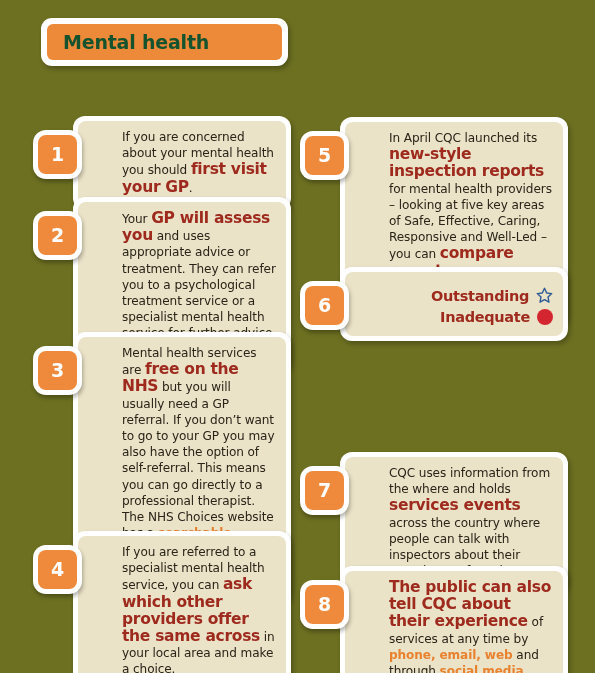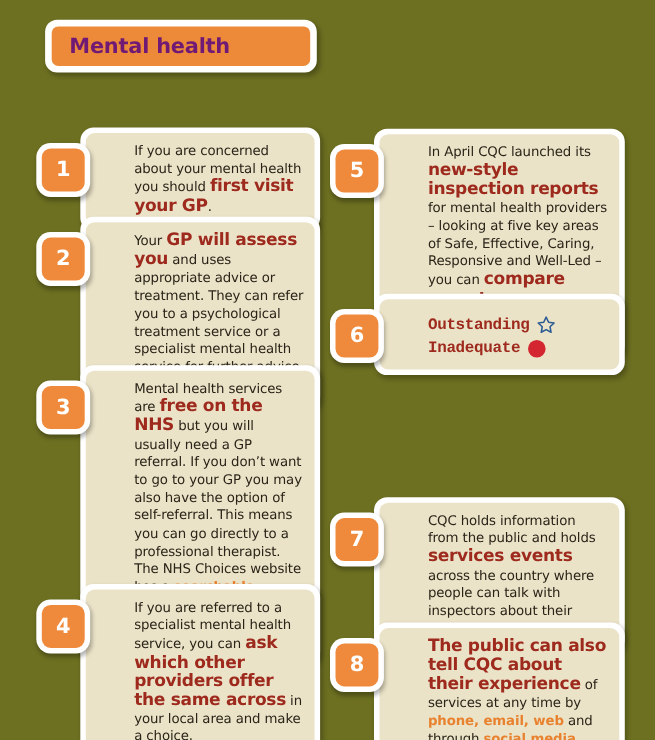--- a/index.html
+++ b/index.html
@@ -35,21 +35,21 @@
     background: #ec8a39;
     border-radius: 6px;
     display: flex;
     align-items: center;
     padding-left: 16px;
     box-sizing: border-box;
   }
   .title-strong {
     font-weight: bold;
     font-size: 19px;
-    color: #701a75;
+    color: #14532d;
     letter-spacing: -0.2px;
   }
   .title-light {
     font-weight: normal;
     font-size: 19px;
     color: #ffffff;
     letter-spacing: -0.2px;
     margin-left: 6px;
   }
 
@@ -128,22 +128,22 @@
     text-decoration: none;
   }
 
   
   .scale {
     margin-top: 5px;
   }
   .scale-row {
     display: flex;
     align-items: center;
+    justify-content: flex-end;
     height: 21px;
-    font-family: Liberation Mono, monospace;
   }
   .scale-label {
     font-weight: bold;
     font-size: 14.5px;
     color: #9e2a1e;
     letter-spacing: -0.3px;
     text-align: right;
   }
   .dot {
     width: 16px;
@@ -239,21 +239,21 @@
           </div>
         </div>
       </div>
       <div class="badge">
         <div class="badge-inner">6</div>
       </div>
     </div>
     <div class="tip" style="top: 452px; right: 0px; left: 0px;">
       <div class="card">
         <div class="card-inner">
-          <div class="body-text"><span>CQC holds information from the public and holds </span><span class="hl">services events</span><span> across the country where people can </span><span class="b">talk with inspectors</span><span> about their experience of services.</span></div>
+          <div class="body-text"><span>CQC uses information from the where and holds </span><span class="hl">services events</span><span> across the country where people can </span><span class="b">talk with inspectors</span><span> about their experience of services.</span></div>
         </div>
       </div>
       <div class="badge">
         <div class="badge-inner">7</div>
       </div>
     </div>
     <div class="tip" style="top: 566px; right: 0px; left: 0px;">
       <div class="card">
         <div class="card-inner">
           <div class="body-text"><span class="hl">The public can also tell CQC about their experience</span><span> of services at any time by </span><span class="lnk-plain">phone, email, web</span><span> and through </span><span class="lnk-plain">social media</span><span>.</span></div>

